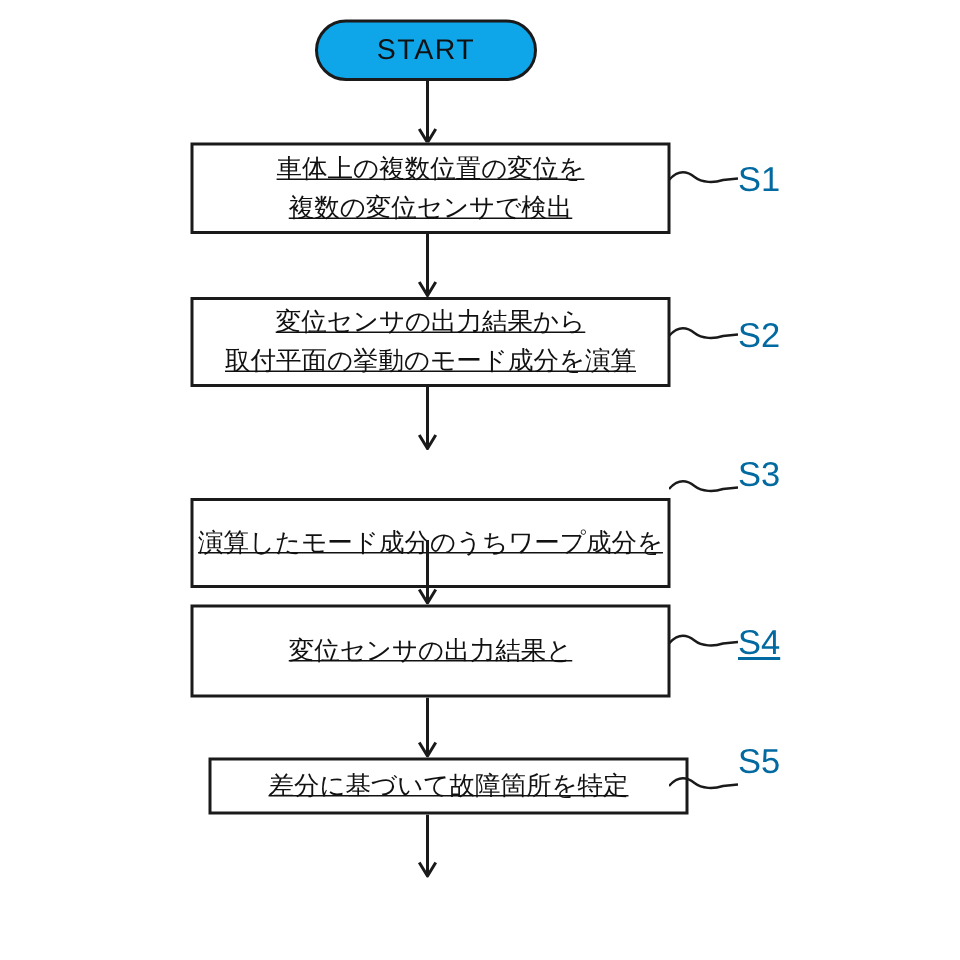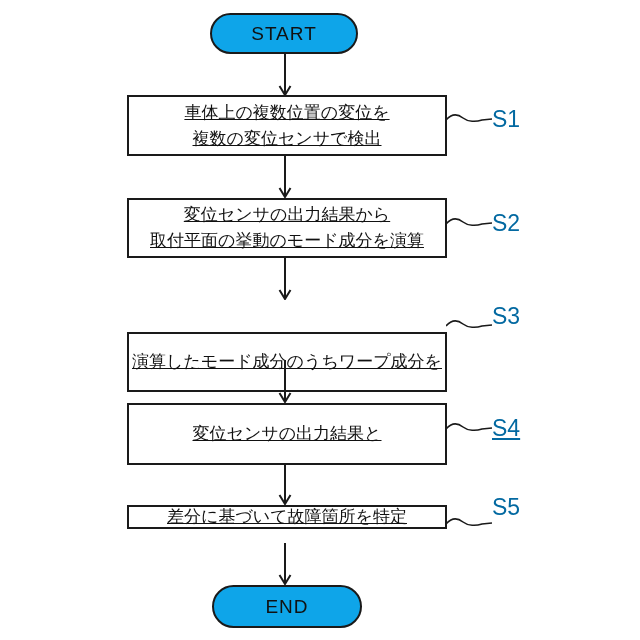--- a/index.html
+++ b/index.html
@@ -100,30 +100,27 @@
   <svg class="squiggle" style="left:446px; top:421px;" width="46" height="14">
     <path d="M0,8 C6,1 12,2 17,6 C22,10 30,10 36,8 L46,7" fill="none" stroke="#1a1a1a" stroke-width="1.6"></path>
   </svg>
   <div class="step-label" style="top:416px;text-decoration:underline;">S4</div>
 
   <svg class="flow-arrow" style="top:465px;" width="16" height="40">
     <line x1="8" y1="0" x2="8" y2="38" stroke="#1a1a1a" stroke-width="2"></line>
     <polyline points="2.5,30 8,39 13.5,30" fill="none" stroke="#1a1a1a" stroke-width="2"></polyline>
   </svg>
 
-  <div class="step-box" style="top:505px; height:24px;">
+  <div class="step-box" style="top:505px; height:38px;margin-left:12px;">
     <div>差分に基づいて故障箇所を特定</div>
   </div>
   <svg class="squiggle" style="left:446px; top:516px;" width="46" height="14">
     <path d="M0,8 C6,1 12,2 17,6 C22,10 30,10 36,8 L46,7" fill="none" stroke="#1a1a1a" stroke-width="1.6"></path>
   </svg>
   <div class="step-label" style="top:495px;">S5</div>
 
   <svg class="flow-arrow" style="top:543px;" width="16" height="42">
     <line x1="8" y1="0" x2="8" y2="40" stroke="#1a1a1a" stroke-width="2"></line>
     <polyline points="2.5,32 8,41 13.5,32" fill="none" stroke="#1a1a1a" stroke-width="2"></polyline>
   </svg>
 
-  <div class="terminator" style="left:212px; top:585px; width:150px; height:43px;">
-    <span>END</span>
-  </div>
 
 </div>
 
 </body></html>

